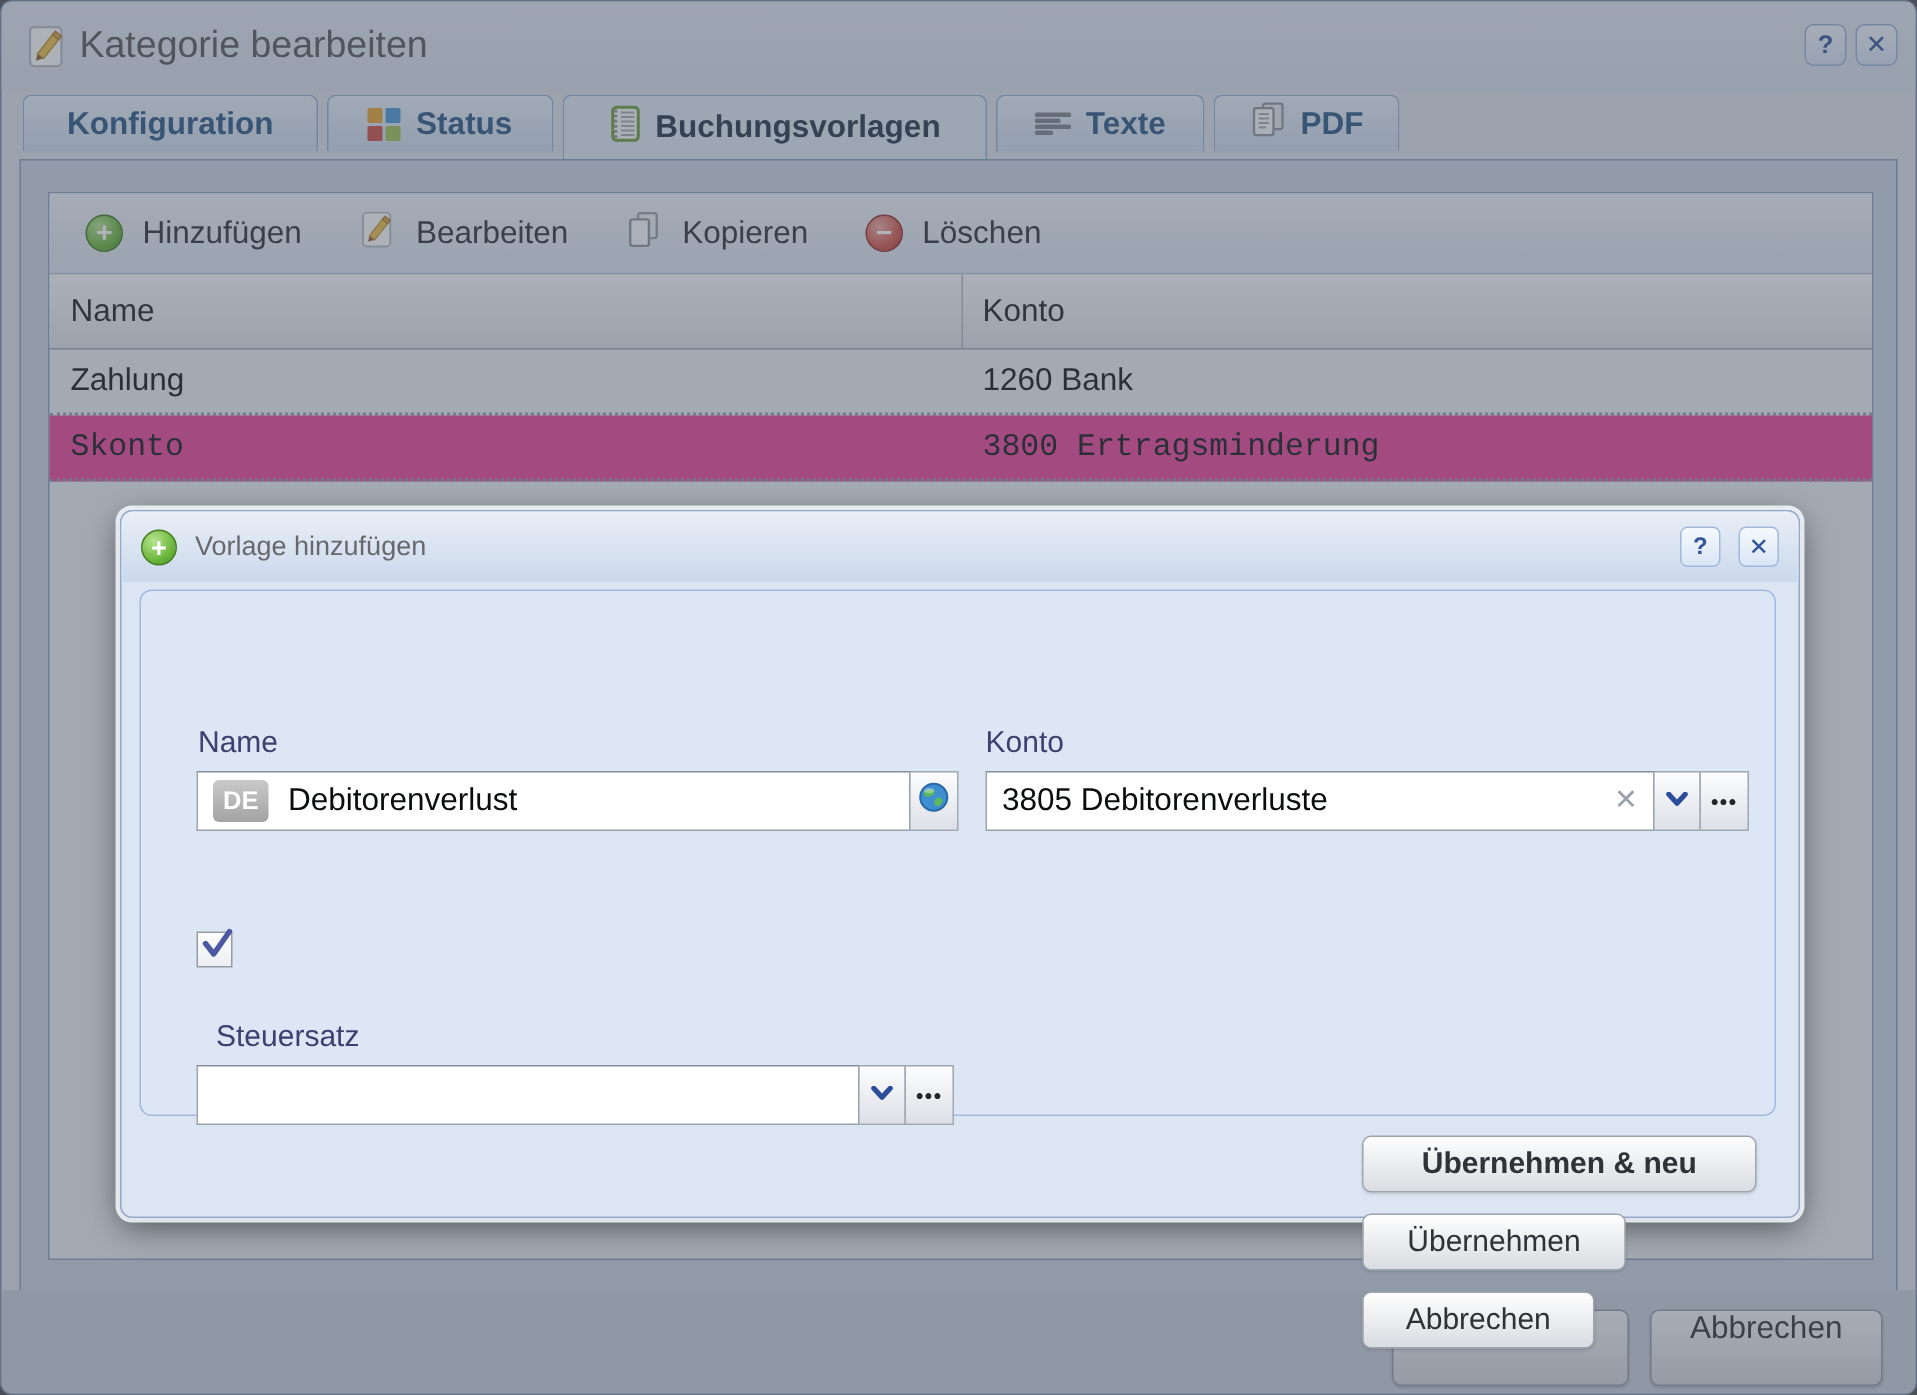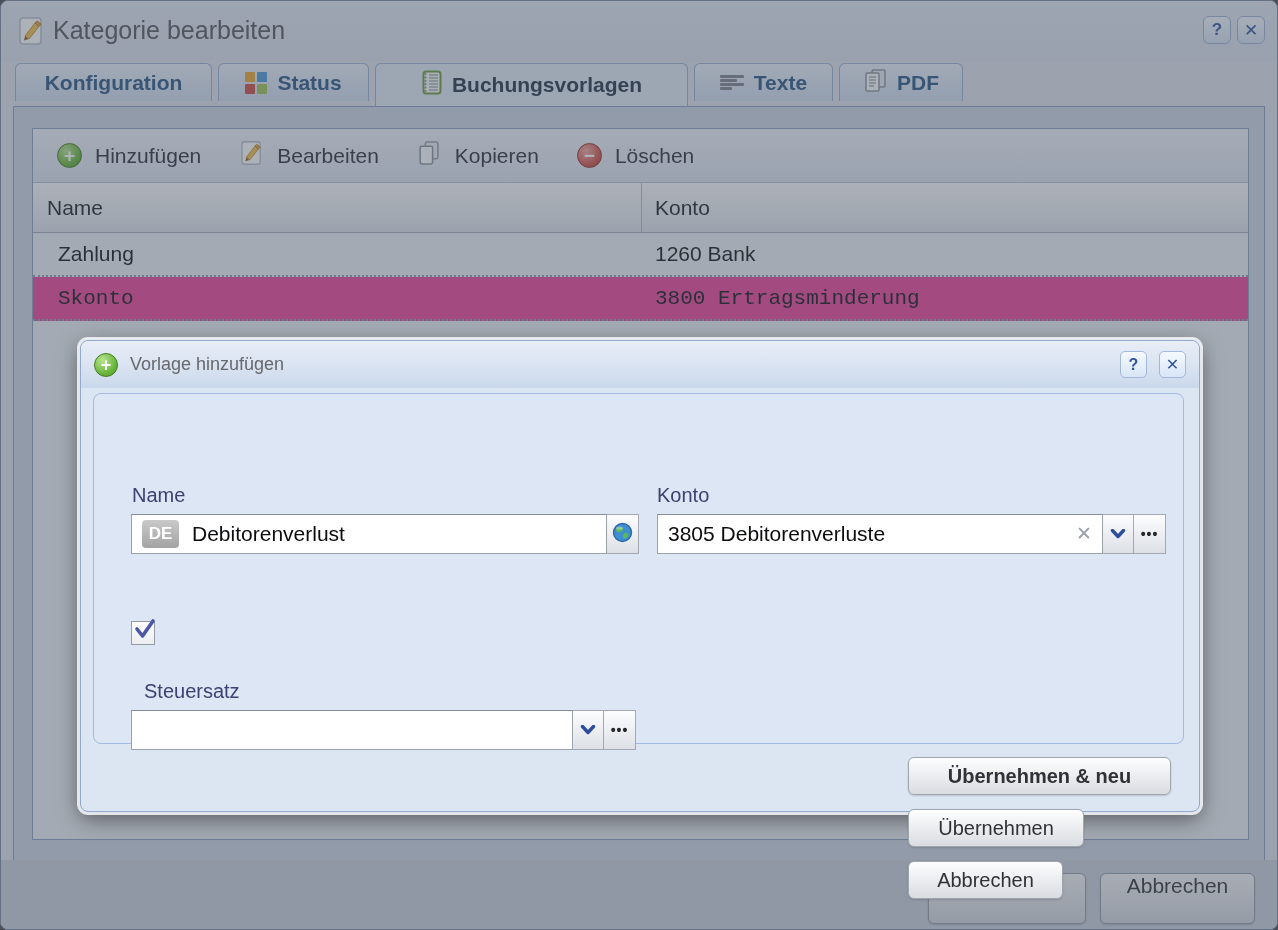--- a/index.html
+++ b/index.html
@@ -39,21 +39,21 @@
     background:linear-gradient(#e9f0f9,#cfdcee);
     color:#2f5a86; font-weight:bold; font-size:21px;
     display:flex; align-items:center; justify-content:center; gap:10px;
     cursor:pointer;
   }
   .tab.active {
     height:43px; background:#e0e9f4; color:#27384b;
   }
   .tab-konfiguration { width:197px; }
   .tab-status { width:151px; }
-  .tab-buchungsvorlagen { width:313px; }
+  .tab-buchungsvorlagen { width:283px; }
   .tab-texte { width:139px; }
   .tab-pdf { width:124px; }
 
   .status-icon { width:22px; height:22px; display:grid; grid-template-columns:10px 10px; grid-template-rows:10px 10px; gap:2px; }
   .status-icon span { border-radius:1px; }
   .sq1{background:#eca733;} .sq2{background:#4e9bd4;} .sq3{background:#cd5049;} .sq4{background:#a4c556;}
   .lines-icon { width:24px; height:20px; display:flex; flex-direction:column; justify-content:space-between; padding:2px 0; }
   .lines-icon span { height:3px; background:#82878e; border-radius:1px; }
   .lines-icon .l1{width:24px;} .lines-icon .l2{width:17px;} .lines-icon .l3{width:24px;} .lines-icon .l4{width:12px;}
 
@@ -79,21 +79,21 @@
     display:flex; align-items:center; justify-content:center;
     color:#fff; font-weight:bold; font-size:19px; line-height:1;
   }
   .circle-add { background:radial-gradient(circle at 35% 30%, #b9e490, #6ab63c 62%, #4e9227); border:1px solid #447e20; }
   .circle-del { background:radial-gradient(circle at 35% 30%, #f3aba3, #d4564c 62%, #ae392f); border:1px solid #96302a; }
 
   .ghead { height:50px; flex:0 0 50px; display:flex; background:linear-gradient(#fbfcfd,#dfe4ea); border-bottom:1px solid #9fa9b8; font-size:21px; color:#1f2225; }
   .ghead .c1 { width:608px; padding-left:14px; display:flex; align-items:center; }
   .ghead .c2 { flex:1; padding-left:13px; display:flex; align-items:center; border-left:1px solid #b3bcc8; }
   .grow { height:44px; flex:0 0 44px; display:flex; font-size:21px; color:#141619; border-bottom:2px dotted #8b9cb5; cursor:pointer; }
-  .grow .c1 { width:608px; padding-left:25px; display:flex; align-items:center; }
+  .grow .c1 { width:608px; padding-left:14px; display:flex; align-items:center; }
   .grow .c2 { flex:1; padding-left:14px; display:flex; align-items:center; }
   .grow.alt { background:#ec4899;font-family:Liberation Mono, monospace; }
 
   
   .wfooter { position:absolute; left:0; right:0; bottom:0; height:69px; background:#c9d1dd; }
   .wfooter .btns { position:absolute; right:22px; top:13px; display:flex; gap:14px; }
   .btn {
     height:51px; border:1px solid #979da7; border-radius:6px;
     background:linear-gradient(#f4f5f7,#d3d7dd);
     font-size:21px; color:#33373c;

